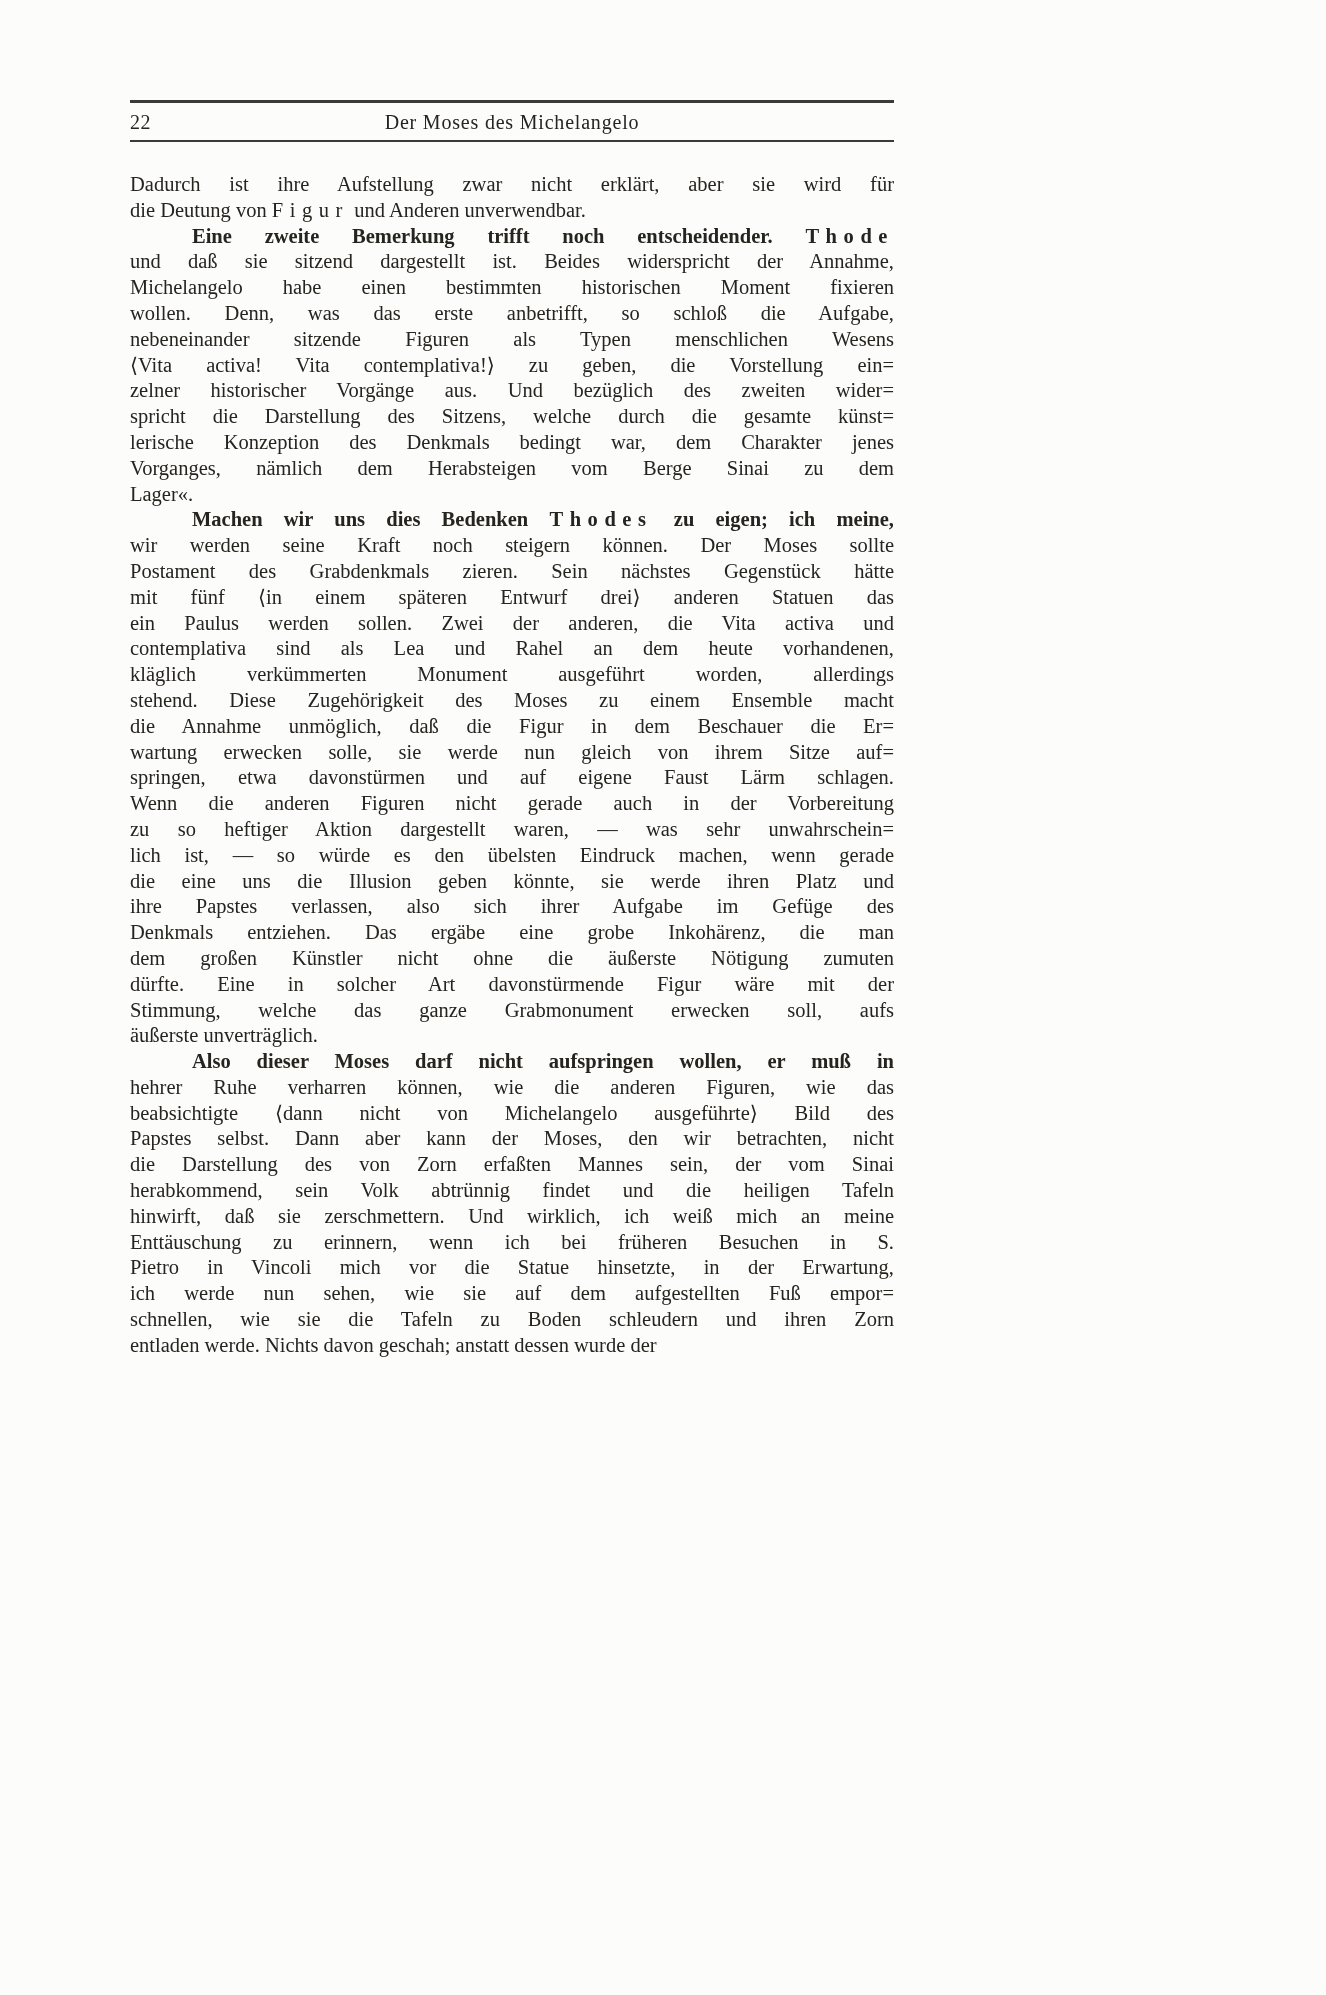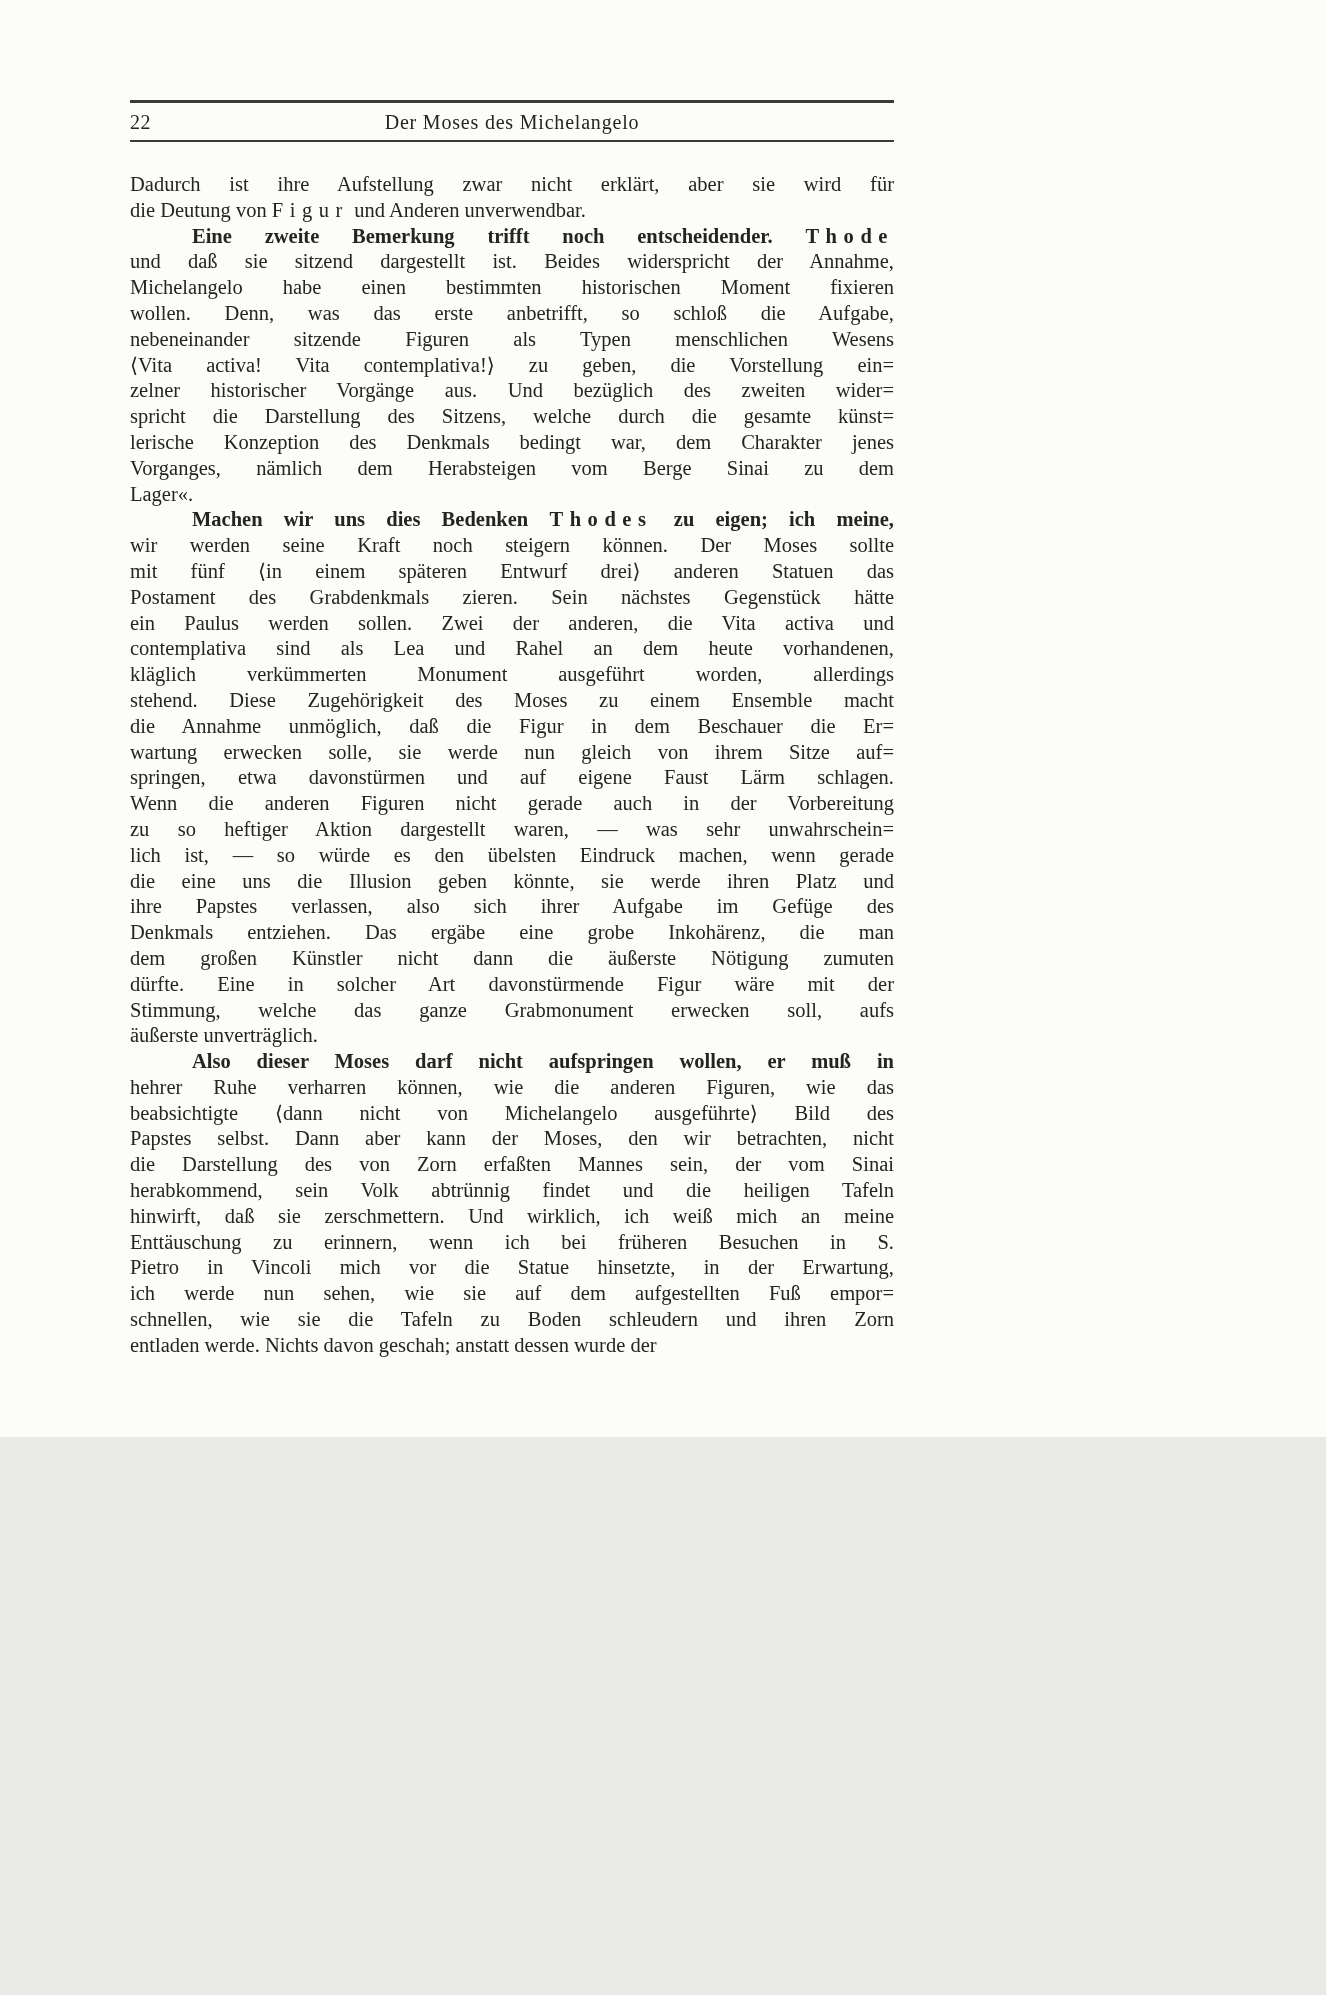--- a/index.html
+++ b/index.html
@@ -3,21 +3,21 @@
 <meta charset="utf-8">
 <style>
   html, body {
     margin: 0;
     padding: 0;
     background: #e9e9e6;
   }
   .page {
     position: relative;
     width: 1326px;
-    height: 1437px;
+    height: 1995px;
     margin: 0 auto;
     background: #fcfcfa;
     color: #26241f;
     font-family: "Liberation Serif", "DejaVu Serif", "DejaVu Sans", serif;
     overflow: hidden;
   }
   .text-block {
     position: absolute;
     left: 130px;
     top: 100px;
@@ -104,36 +104,36 @@
           <div class="line">⟨Vita activa! Vita contemplativa!⟩ zu geben, die Vorstellung ein=</div>
           <div class="line">zelner historischer Vorgänge aus. Und bezüglich des zweiten wider=</div>
           <div class="line">spricht die Darstellung des Sitzens, welche durch die gesamte künst=</div>
           <div class="line">lerische Konzeption des Denkmals bedingt war, dem Charakter jenes</div>
           <div class="line">Vorganges, nämlich dem Herabsteigen vom Berge Sinai zu dem</div>
           <div class="line last">Lager«.</div>
         </div>
         <div class="paragraph">
           <div class="line indent">Machen wir uns dies Bedenken <span class="sperrung">Thodes</span> zu eigen; ich meine,</div>
           <div class="line">wir werden seine Kraft noch steigern können. Der Moses sollte</div>
+          <div class="line">Postament des Grabdenkmals zieren. Sein nächstes Gegenstück hätte</div>
           <div class="line">mit fünf ⟨in einem späteren Entwurf drei⟩ anderen Statuen das</div>
-          <div class="line">Postament des Grabdenkmals zieren. Sein nächstes Gegenstück hätte</div>
           <div class="line">ein Paulus werden sollen. Zwei der anderen, die Vita activa und</div>
           <div class="line">contemplativa sind als Lea und Rahel an dem heute vorhandenen,</div>
           <div class="line">kläglich verkümmerten Monument ausgeführt worden, allerdings</div>
           <div class="line">stehend. Diese Zugehörigkeit des Moses zu einem Ensemble macht</div>
           <div class="line">die Annahme unmöglich, daß die Figur in dem Beschauer die Er=</div>
           <div class="line">wartung erwecken solle, sie werde nun gleich von ihrem Sitze auf=</div>
           <div class="line">springen, etwa davonstürmen und auf eigene Faust Lärm schlagen.</div>
           <div class="line">Wenn die anderen Figuren nicht gerade auch in der Vorbereitung</div>
           <div class="line">zu so heftiger Aktion dargestellt waren, — was sehr unwahrschein=</div>
           <div class="line">lich ist, — so würde es den übelsten Eindruck machen, wenn gerade</div>
           <div class="line">die eine uns die Illusion geben könnte, sie werde ihren Platz und</div>
           <div class="line">ihre Papstes verlassen, also sich ihrer Aufgabe im Gefüge des</div>
           <div class="line">Denkmals entziehen. Das ergäbe eine grobe Inkohärenz, die man</div>
-          <div class="line">dem großen Künstler nicht dann die äußerste Nötigung zumuten</div>
+          <div class="line">dem großen Künstler nicht ohne die äußerste Nötigung zumuten</div>
           <div class="line">dürfte. Eine in solcher Art davonstürmende Figur wäre mit der</div>
           <div class="line">Stimmung, welche das ganze Grabmonument erwecken soll, aufs</div>
           <div class="line last">äußerste unverträglich.</div>
         </div>
         <div class="paragraph">
           <div class="line indent">Also dieser Moses darf nicht aufspringen wollen, er muß in</div>
           <div class="line">hehrer Ruhe verharren können, wie die anderen Figuren, wie das</div>
           <div class="line">beabsichtigte ⟨dann nicht von Michelangelo ausgeführte⟩ Bild des</div>
           <div class="line">Papstes selbst. Dann aber kann der Moses, den wir betrachten, nicht</div>
           <div class="line">die Darstellung des von Zorn erfaßten Mannes sein, der vom Sinai</div>

